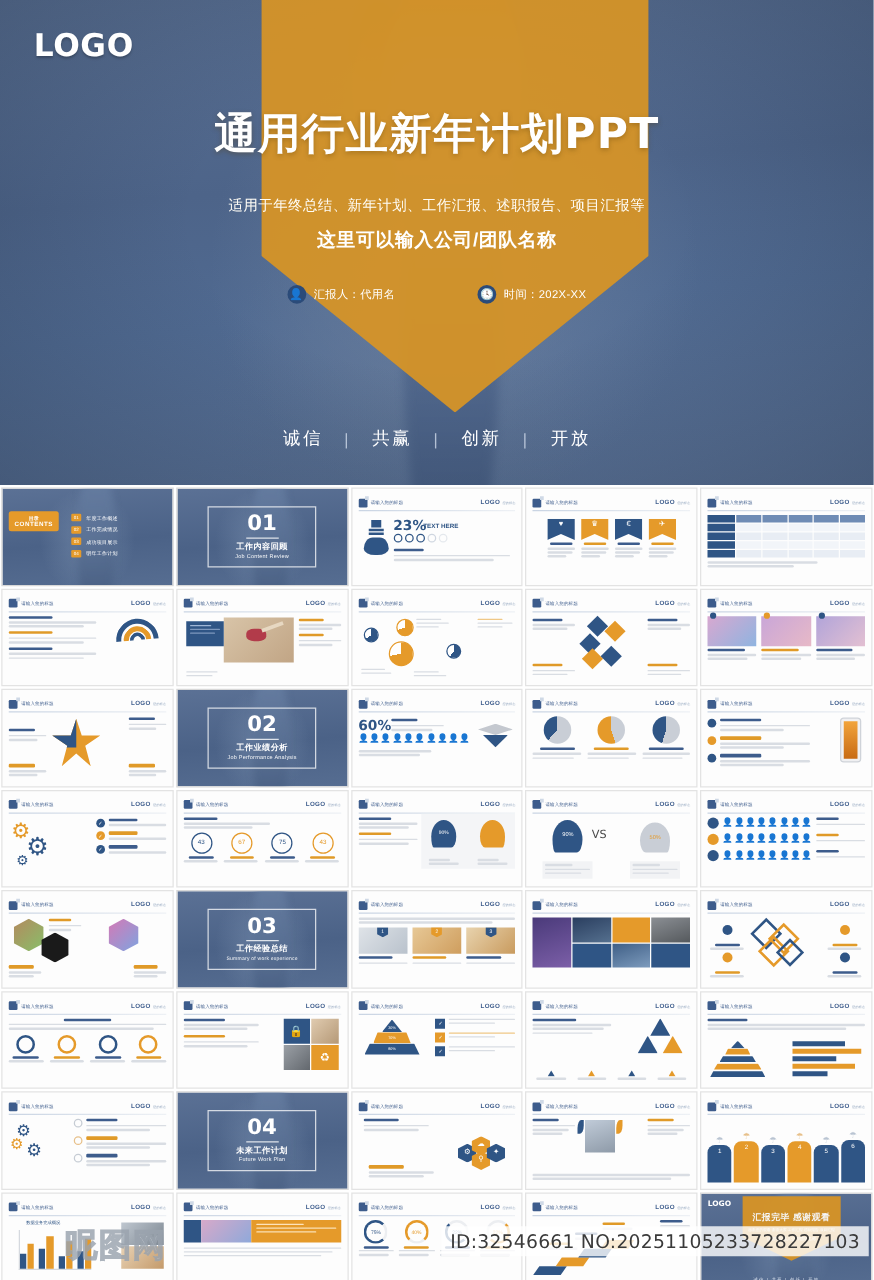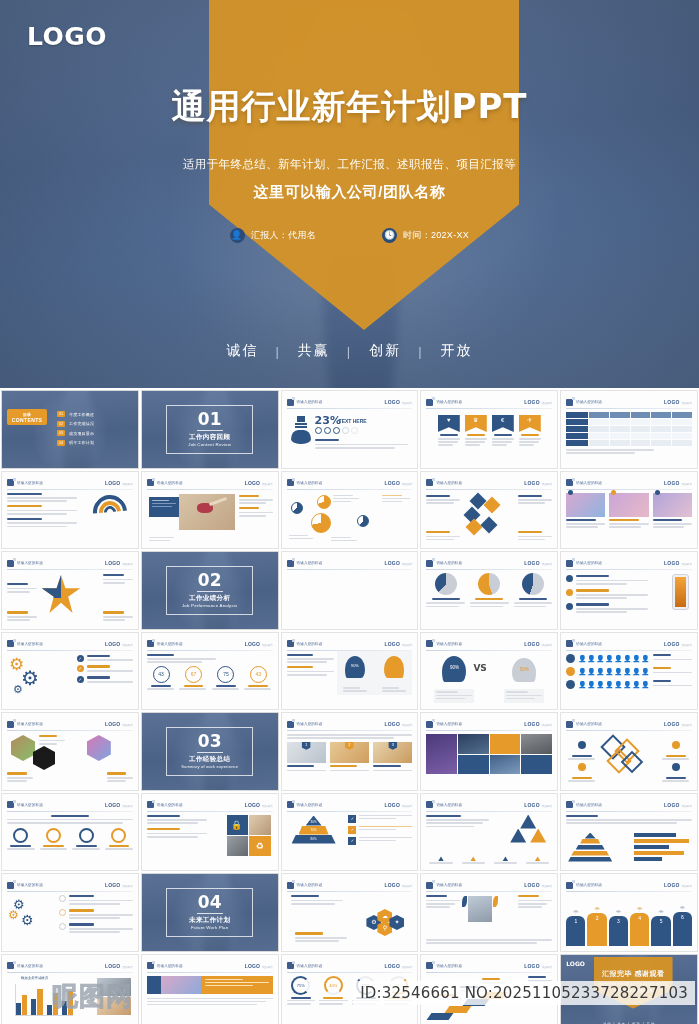--- a/index.html
+++ b/index.html
@@ -692,20 +692,37 @@
       <div class="th-title">
         <span class="th-badge"></span>
         <span class="th-titletext">请输入您的标题</span>
       </div>
       <div class="th-logo">
         <span class="th-logo-main">LOGO</span>
         <span class="th-logo-sub">您的标志</span>
       </div>
     </div>
     <div class="th-rule"></div>
+    <div class="th-body">
+      <div class="abs big-pct" style="left:0;top:1px;font-size:11px;color:#2f5585;">60%</div>
+      <div class="abs" style="left:26px;top:2px;width:42px;">
+          <div class="ln t" style="width:50%"></div>
+          <div class="ln"></div>
+          <div class="ln" style="width:80%"></div>
+        </div>
+      <div class="abs people" style="left:0;top:15px;color:#2f5585;">👤👤👤👤👤👤<span style="color:#ccd2da">👤👤👤👤</span></div>
+      <div class="abs" style="left:0;top:27px;width:58px;">
+          <div class="ln"></div>
+          <div class="ln" style="width:85%"></div>
+        </div>
+      <div class="abs" style="right:2px;top:6px;">
+        <div style="width:28px;height:9px;background:#c4c8cf;clip-path:polygon(50% 0,100% 50%,50% 100%,0 50%);"></div>
+        <div style="width:20px;height:14px;background:#2f5585;margin:0 auto;clip-path:polygon(0 0,100% 0,50% 70%);"></div>
+      </div>
+    </div>
   </div>
 
   <div class="thumb">
     <div class="th-head">
       <div class="th-title">
         <span class="th-badge"></span>
         <span class="th-titletext">请输入您的标题</span>
       </div>
       <div class="th-logo">
         <span class="th-logo-main">LOGO</span>
@@ -908,21 +925,21 @@
         <span class="th-titletext">请输入您的标题</span>
       </div>
       <div class="th-logo">
         <span class="th-logo-main">LOGO</span>
         <span class="th-logo-sub">您的标志</span>
       </div>
     </div>
     <div class="th-rule"></div>
     <div class="th-body">
       <div class="abs" style="left:16px;top:2px;width:24px;height:26px;background:#2f5585;border-radius:50% 50% 20% 10%/60% 60% 40% 40%;color:#fff;font-size:4.5px;text-align:center;line-height:24px;">90%</div>
-      <div class="abs" style="left:47px;top:9px;font-size:9px;font-weight:bold;color:#4a4a4a;font-family:'DejaVu Sans',sans-serif;">VS</div>
+      <div class="abs" style="left:47px;top:9px;font-size:9px;font-weight:normal;color:#4a4a4a;font-family:'DejaVu Sans',sans-serif;">VS</div>
       <div class="abs" style="right:16px;top:4px;width:24px;height:24px;background:#c9ced6;border-radius:50% 50% 10% 20%/60% 60% 40% 40%;color:#e59a2a;font-size:4.5px;text-align:center;line-height:24px;">50%</div>
       <div class="abs" style="left:8px;bottom:1px;width:40px;background:#f2f3f5;padding:2px">
           <div class="ln" style="width:60%"></div>
           <div class="ln"></div>
           <div class="ln" style="width:80%"></div>
         </div>
       <div class="abs" style="right:8px;bottom:1px;width:40px;background:#f2f3f5;padding:2px">
           <div class="ln" style="width:60%"></div>
           <div class="ln"></div>
           <div class="ln" style="width:80%"></div>

